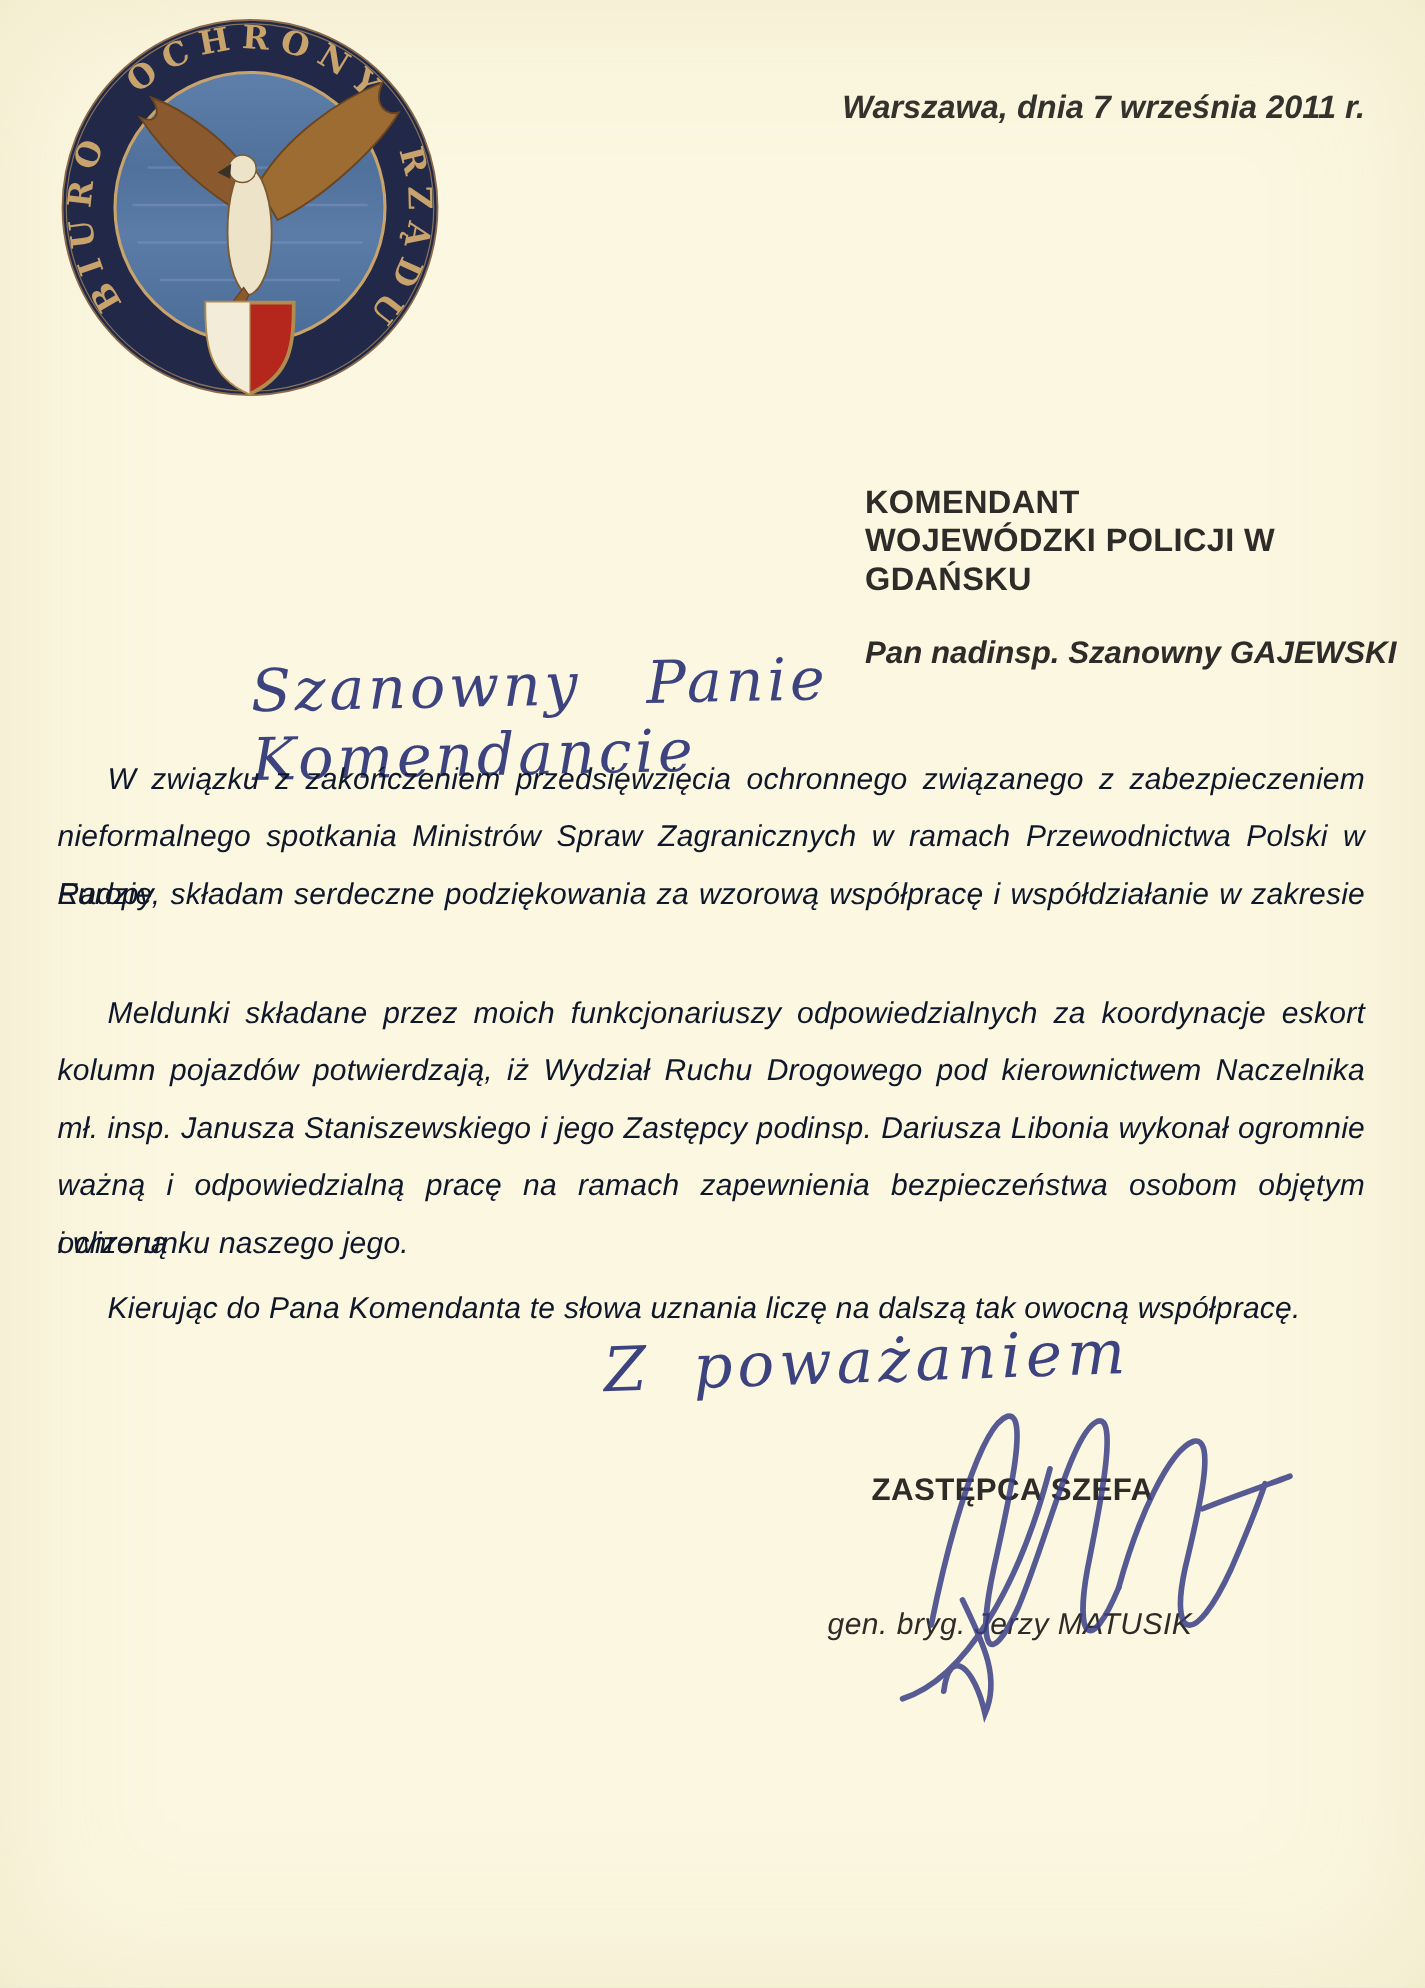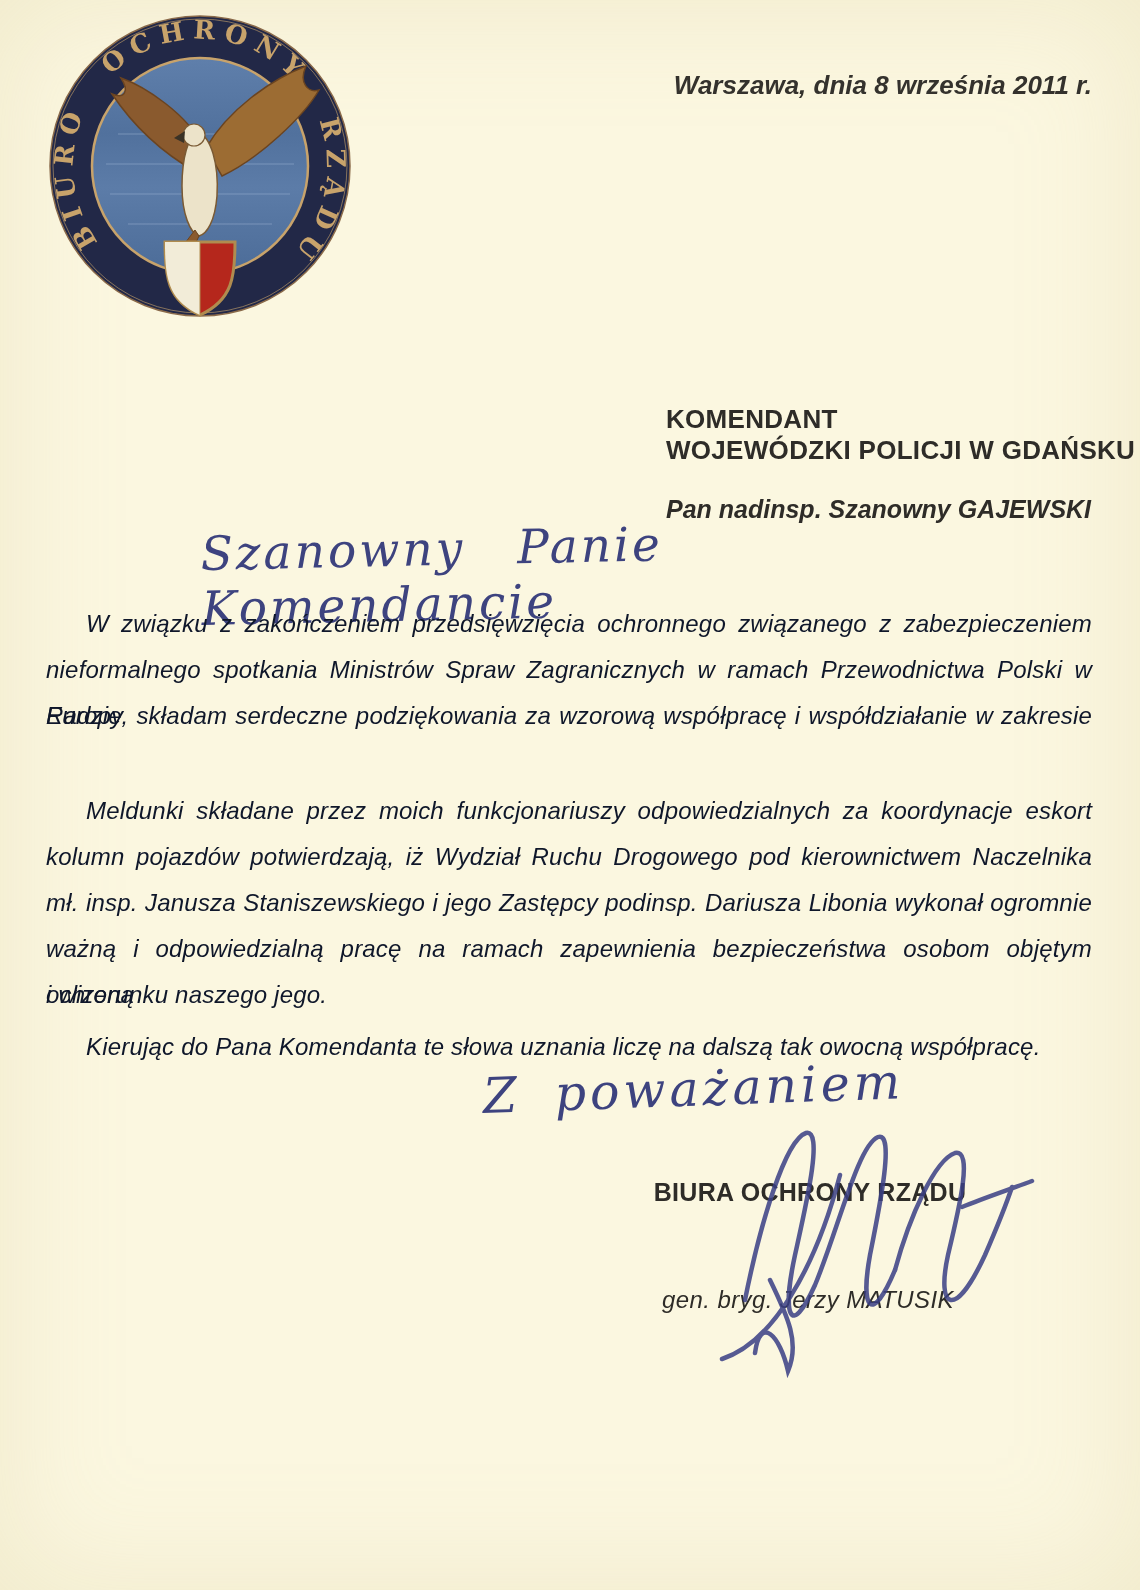--- a/index.html
+++ b/index.html
@@ -12,21 +12,21 @@
     position:relative;width:1140px;height:1590px;overflow:hidden;
     background:#fbf7e0;
     box-shadow:inset 0 0 120px rgba(210,195,140,.25);
   }
   .abs{position:absolute;}
   
   .date{
     top:70px;right:48px;
     font-size:26px;font-weight:bold;font-style:italic;color:#34322d;
   }
-  .recipient{left:666px;top:386px;color:#2e2c28;margin-top:18px;}
+  .recipient{left:692px;top:386px;color:#2e2c28;}
   .recipient .r1,.recipient .r2{font-size:26px;font-weight:bold;line-height:31px;letter-spacing:.3px;}
   .recipient .name{margin-top:29px;font-size:25px;font-weight:bold;font-style:italic;}
   
   .hand{
     font-family:"DejaVu Serif","Liberation Serif",serif;
     font-style:italic;color:#3d437f;
   }
   .salutation{
     left:200px;top:526px;width:840px;
     font-size:47px;letter-spacing:3px;word-spacing:34px;
@@ -93,21 +93,21 @@
       <path d="M 147,216 L 121,250 L 137,252 L 151,222 Z" fill="#8a5a2e" stroke="#6b4420" stroke-width="1"></path>
     </g>
 
     <g>
       <path d="M 152,228 L 187,228 C 187,262 185,286 152,301 C 119,286 117,262 117,228 Z" fill="#b5271c" stroke="#b08c4f" stroke-width="3"></path>
       <path d="M 152,228 L 117,228 C 117,262 119,286 152,301 Z" fill="#f2ecd8"></path>
       <path d="M 152,228 L 152,301" stroke="#b08c4f" stroke-width="1"></path>
     </g>
   </svg>
 
-  <div class="abs date">Warszawa, dnia 8 września 2011 r.</div>
+  <div class="abs date">Warszawa, dnia 7 września 2011 r.</div>
 
   <div class="abs recipient">
     <div class="r1">KOMENDANT</div>
     <div class="r2">WOJEWÓDZKI POLICJI W GDAŃSKU</div>
     <div class="name">Pan nadinsp. Szanowny GAJEWSKI</div>
   </div>
 
   <div class="abs hand salutation">Szanowny Panie Komendancie</div>
 
   <div class="abs para p1">
@@ -124,21 +124,21 @@
     <div class="bodyline last">i wizerunku naszego jego.</div>
   </div>
 
   <div class="abs para p3">
     <div class="bodyline first last">Kierując do Pana Komendanta te słowa uznania liczę na dalszą tak owocną współpracę.</div>
   </div>
 
   <div class="abs hand closing">Z poważaniem</div>
 
   <div class="abs sigtitles">
-    <div>BIURA OCHRONY RZĄDU</div>
+    <div>ZASTĘPCA SZEFA</div>
   </div>
 
   <div class="abs signer">gen. bryg. Jerzy MATUSIK</div>
 
   <svg class="abs signature-svg" width="440" height="295" viewBox="0 0 440 295">
     <g fill="none" stroke="#3a3f85" stroke-width="4.5" stroke-linecap="round" opacity="0.85">
       <path d="M 135,215 C 150,140 175,55 196,48 C 214,44 196,120 185,170 C 172,230 180,255 205,200 C 228,145 248,60 268,52 C 285,46 270,120 260,170 C 250,225 262,240 285,185"></path>
       <path d="M 285,185 C 300,130 325,75 345,68 C 363,64 350,120 338,170 C 326,225 345,235 375,170 C 388,140 396,120 402,102"></path>
       <path d="M 352,122 C 374,113 398,105 422,96"></path>
       <path d="M 230,90 C 205,185 162,258 112,274"></path>

